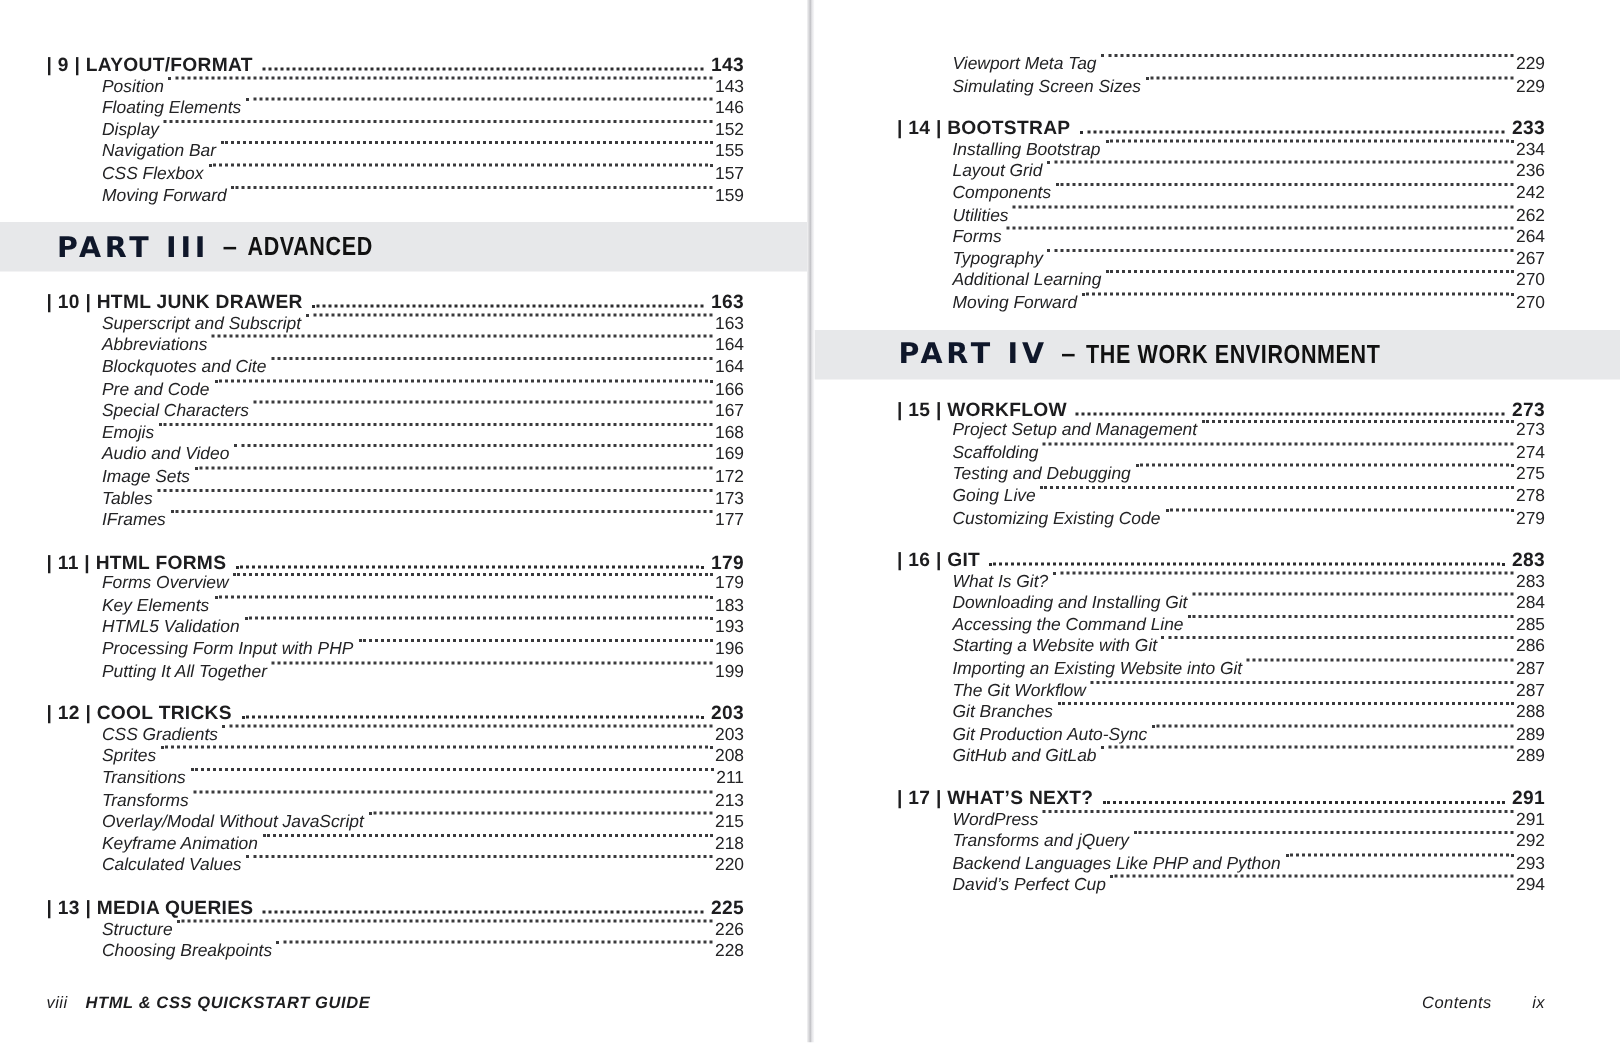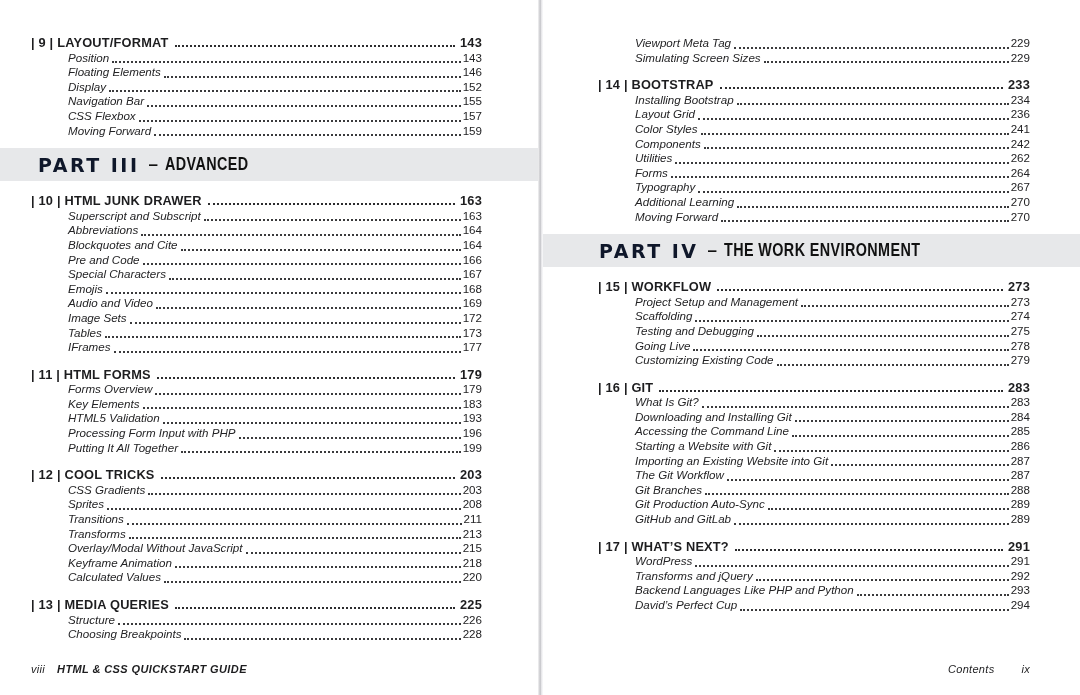--- a/index.html
+++ b/index.html
@@ -5,41 +5,41 @@
   * { box-sizing: border-box; margin: 0; padding: 0; }
   html, body { width: 1080px; height: 695px; }
   body {
     font-family: "Liberation Sans", sans-serif;
     background: #ffffff;
     color: #1d1d1f;
     overflow: hidden;
   }
   .spread { display: flex; width: 1080px; height: 695px; }
   .page { position: relative; background: #ffffff; height: 695px; overflow: hidden; }
-  .page-left  { width: 538px; padding: 36px 56px 0 31px; }
+  .page-left  { width: 538px; padding: 36px 42px 0 31px; }
   .gutter {
     width: 5px; height: 695px;
     background: linear-gradient(to right, #f4f4f5, #c3c3c7 45%, #e4e4e7 65%, #fbfbfc);
   }
   .page-right { flex: 1; padding: 36px 50px 0 55px; }
 
   
   .chapter { margin-top: 13px; }
   .chapter:first-child, .orphan { margin-top: 0; }
   .ch-row {
     display: flex; align-items: baseline;
     font-size: 12.8px; font-weight: bold; letter-spacing: 0.2px;
     line-height: 14.6px; white-space: nowrap;
   }
   .ch-row .leader { flex: 1; border-bottom: 2px dotted #2c2c2e; margin: 0 5px 2px 6px; }
   .ch-row .pagenum { font-weight: bold; }
 
   
   .sub-row {
-    display: flex; align-items: flex-end;
+    display: flex; align-items: flex-start;
     font-size: 11.6px; font-style: italic; color: #232325;
     line-height: 14.6px; padding-left: 37px; white-space: nowrap;
   }
   .sub-row .leader { flex: 1; border-bottom: 2px dotted #3a3a3c; margin: 0 2px 2px 3px; }
   .sub-row .pagenum { font-style: normal; }
 
   
   .part-banner {
     background: #e7e8ea;
     height: 33px;
@@ -301,25 +301,20 @@
             <span class="label">Installing Bootstrap</span>
             <span class="leader"></span>
             <span class="pagenum">234</span>
           </div>
           <div class="sub-row">
             <span class="label">Layout Grid</span>
             <span class="leader"></span>
             <span class="pagenum">236</span>
           </div>
           <div class="sub-row">
-            <span class="label">Color Styles</span>
-            <span class="leader"></span>
-            <span class="pagenum">241</span>
-          </div>
-          <div class="sub-row">
             <span class="label">Components</span>
             <span class="leader"></span>
             <span class="pagenum">242</span>
           </div>
           <div class="sub-row">
             <span class="label">Utilities</span>
             <span class="leader"></span>
             <span class="pagenum">262</span>
           </div>
           <div class="sub-row">

